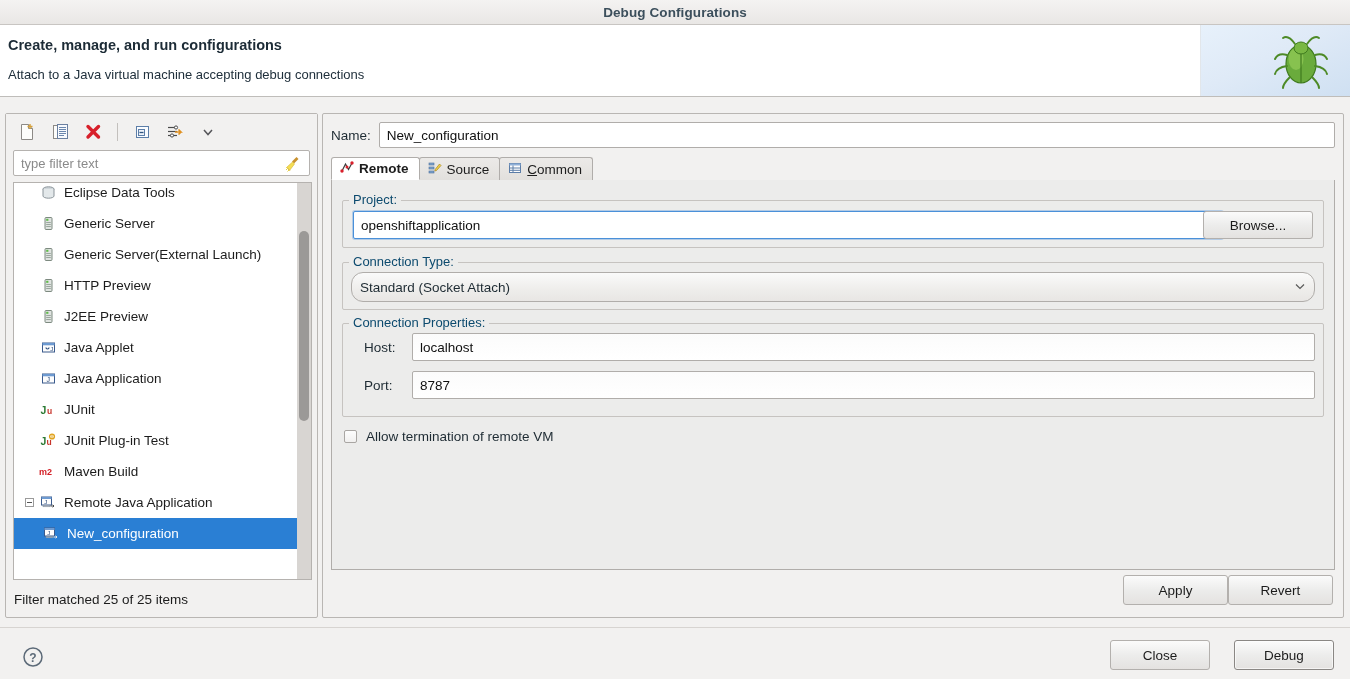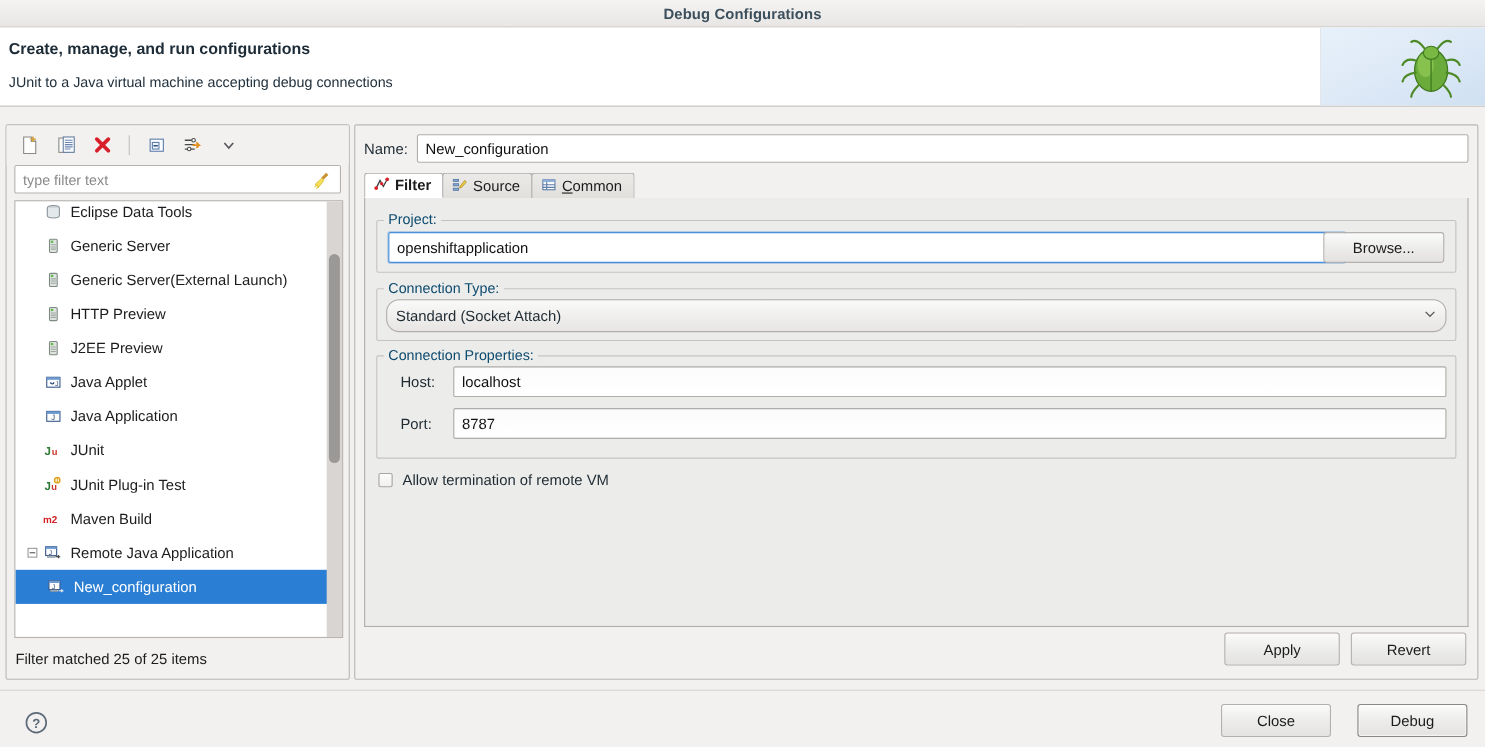--- a/index.html
+++ b/index.html
@@ -291,21 +291,21 @@
   .checkbox {
     width: 13px; height: 13px;
     background: linear-gradient(to bottom, #fdfdfd, #f1f0ef);
     border: 1px solid #a9a6a3;
     border-radius: 2px;
   }
 
   
   .apply-row {
     position: absolute; right: 10px; bottom: 12px;
-    display: flex; gap: 10px;
+    display: flex; 
   }
   .apply-row .btn { width: 105px; height: 30px; }
 
   
   .footer {
     position: absolute; left: 0; top: 627px; width: 1350px; height: 52px;
     background: #f2f1f0;
     border-top: 1px solid #d7d4d1;
   }
   .help-icon { position: absolute; left: 22px; top: 18px; }
@@ -340,21 +340,21 @@
       <path d="M37 11 C42 4 46 3 49 5" stroke="#4d8a26" stroke-width="2" fill="none" stroke-linecap="round"></path>
       <path d="M17 22 C10 20 7 22 5 26" stroke="#4d8a26" stroke-width="2" fill="none" stroke-linecap="round"></path>
       <path d="M45 22 C52 20 55 22 57 26" stroke="#4d8a26" stroke-width="2" fill="none" stroke-linecap="round"></path>
       <path d="M17 33 C9 34 6 37 5 41" stroke="#4d8a26" stroke-width="2" fill="none" stroke-linecap="round"></path>
       <path d="M45 33 C53 34 56 37 57 41" stroke="#4d8a26" stroke-width="2" fill="none" stroke-linecap="round"></path>
       <path d="M20 44 C15 49 13 52 13 55" stroke="#4d8a26" stroke-width="2" fill="none" stroke-linecap="round"></path>
       <path d="M42 44 C47 49 49 52 49 55" stroke="#4d8a26" stroke-width="2" fill="none" stroke-linecap="round"></path>
     </svg>
   </div>
   <div class="header-title">Create, manage, and run configurations</div>
-  <div class="header-sub">JUnit to a Java virtual machine accepting debug connections</div>
+  <div class="header-sub">Attach to a Java virtual machine accepting debug connections</div>
 </div>
 
 <div class="body-area">
 
   <div class="left-panel">
 
     <div class="toolbar">
       <div class="tb-btn">
         <svg width="17" height="18" viewBox="0 0 17 18">
           <path d="M2.5 1.5h7l4 4v11h-11z" fill="#fdfdfb" stroke="#8d8a86" stroke-width="1"></path>
@@ -600,21 +600,21 @@
     <div class="tabs">
       <div class="tab active">
         <span>
           <svg width="14" height="14" viewBox="0 0 14 14">
             <path d="M2 11 L5.5 4 L8.5 9.5 L12 3" stroke="#3c3c3c" stroke-width="1.2" fill="none"></path>
             <circle cx="2" cy="11" r="1.7" fill="#d8202b"></circle>
             <circle cx="12" cy="3" r="1.7" fill="#d8202b"></circle>
             <circle cx="7" cy="7" r="1.5" fill="#d8202b"></circle>
           </svg>
         </span>
-        <span>Filter</span>
+        <span>Remote</span>
       </div>
       <div class="tab">
         <span>
           <svg width="14" height="14" viewBox="0 0 14 14">
             <rect x="1" y="2" width="5" height="2" fill="#7fa4cf" stroke="#4a6f9c" stroke-width=".6"></rect>
             <rect x="1" y="6" width="5" height="2" fill="#7fa4cf" stroke="#4a6f9c" stroke-width=".6"></rect>
             <rect x="1" y="10" width="5" height="2" fill="#7fa4cf" stroke="#4a6f9c" stroke-width=".6"></rect>
             <path d="M11.5 3 L13 4.5 L8.5 9.5 L6.8 10 L7.3 8.3 Z" fill="#f0d04a" stroke="#a8851f" stroke-width=".7"></path>
           </svg>
         </span>

